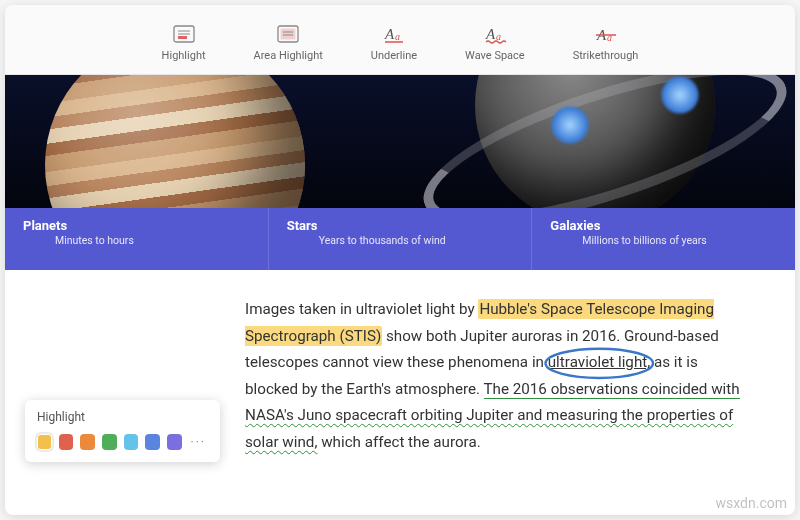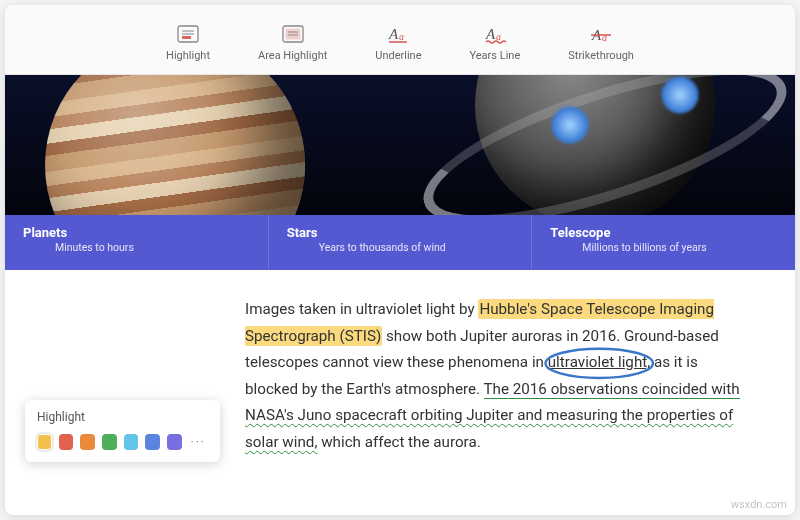--- a/index.html
+++ b/index.html
@@ -97,21 +97,21 @@
     position:absolute;
     width:40px;height:40px;border-radius:50%;
     background: radial-gradient(circle,#a3d4ff 0,#3b7bd6 60%,transparent 70%);
     filter: blur(1px);
   }
   .bluepole1 { right:205px; top:30px; }
   .bluepole2 { right:95px; top:0px; }
   .band {
     position:absolute;
     left:0; right:0; bottom:0;
-    height:55px;
+    height:62px;
     background:#5559d1;
     display:flex;
     color:#fff;
   }
   .band-item {
     flex:1;
     padding:10px 18px;
     border-left:1px solid rgba(255,255,255,0.15);
   }
   .band-item:first-child { border-left:none; }
@@ -162,21 +162,21 @@
   .swatches { display:flex; gap:7px; align-items:center;}
   .sw {
     width:16px;height:16px;border-radius:4px;
     cursor:pointer;
   }
   .sw.sel { box-shadow:0 0 0 2px rgba(0,0,0,0.08), 0 0 0 1px #fff inset;}
   .more-dots { color:#888; font-size:12px; letter-spacing:2px; cursor:pointer; padding:0 2px;}
   .watermark {
     position:absolute;
     right:8px; bottom:4px;
-    font-size:11px; color:rgba(0,0,0,0.25);
+    font-size:14px; color:rgba(0,0,0,0.25);
   }
 </style>
 </head>
 <body>
 
 <div class="window">
 
   <div class="toolbar">
     <div class="tool">
       <div class="icon-box">
@@ -211,21 +211,21 @@
       <span class="tool-label">Underline</span>
     </div>
     <div class="tool">
       <div class="icon-box">
         <svg width="24" height="20">
             <text x="3" y="15" font-size="15" font-style="italic" font-family="serif" fill="#555">A</text>
             <text x="13" y="16" font-size="10" font-style="italic" font-family="serif" fill="#d9534f">a</text>
             <path d="M3 18 Q5 16 7 18 T11 18 T15 18 T19 18 T23 18" stroke="#d9534f" stroke-width="1.3" fill="none"></path>
           </svg>
       </div>
-      <span class="tool-label">Years Line</span>
+      <span class="tool-label">Wave Space</span>
     </div>
     <div class="tool">
       <div class="icon-box">
         <svg width="24" height="20">
             <text x="3" y="16" font-size="15" font-style="italic" font-family="serif" fill="#555">A</text>
             <text x="13" y="17" font-size="10" font-style="italic" font-family="serif" fill="#d9534f">a</text>
             <line x1="2" y1="11" x2="22" y2="11" stroke="#d9534f" stroke-width="1.4"></line>
           </svg>
       </div>
       <span class="tool-label">Strikethrough</span>
@@ -241,21 +241,21 @@
       <div class="band">
         <div class="band-item">
           <div class="band-title">Planets</div>
           <div class="band-sub">Minutes to hours</div>
         </div>
         <div class="band-item">
           <div class="band-title">Stars</div>
           <div class="band-sub">Years to thousands of wind</div>
         </div>
         <div class="band-item">
-          <div class="band-title">Telescope</div>
+          <div class="band-title">Galaxies</div>
           <div class="band-sub">Millions to billions of years</div>
         </div>
       </div>
     </div>
 
     <div class="article">
       <p>
         <span>Images taken in ultraviolet light by </span><span class="hl">Hubble's Space Telescope Imaging Spectrograph (STIS)</span><span> show both Jupiter auroras in 2016. Ground-based telescopes cannot view these phenomena in </span><span class="ring-word"><span>ultraviolet light,</span><svg viewBox="0 0 100 30" preserveAspectRatio="none">
               <ellipse cx="50" cy="15" rx="47" ry="12" fill="none" stroke="#3b77c9" stroke-width="2"></ellipse>
             </svg></span><span> as it is blocked by  the Earth's atmosphere. </span><span class="uline-green">The 2016 observations coincided with</span><span> </span><span class="wavy-green">NASA's Juno  spacecraft orbiting Jupiter and measuring the properties of solar wind,</span><span> which affect the aurora.</span>

